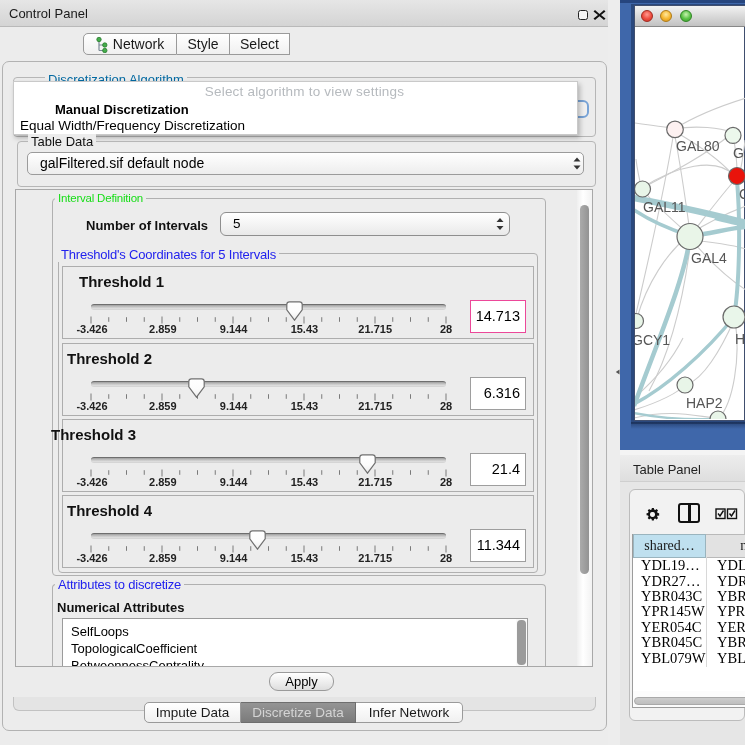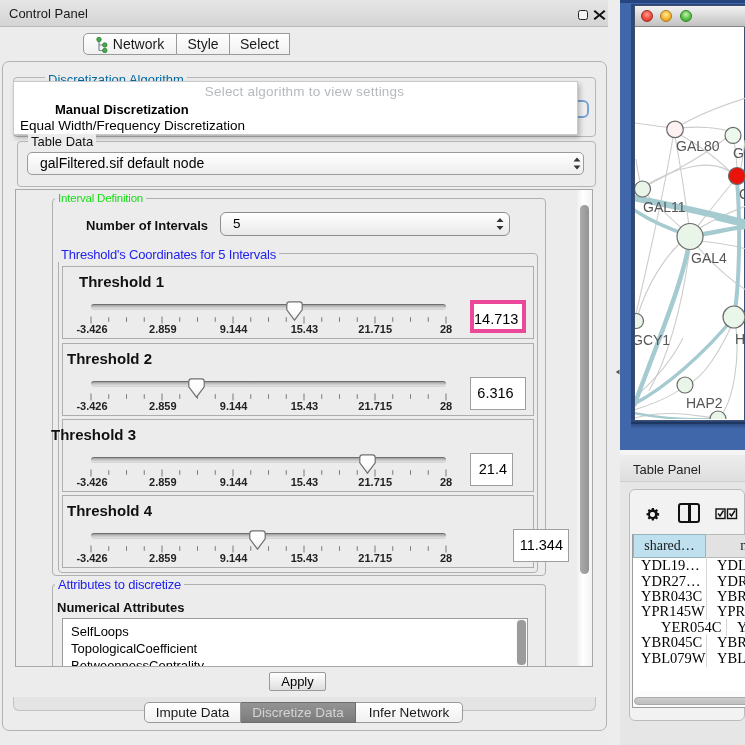--- a/index.html
+++ b/index.html
@@ -107,21 +107,21 @@
     <svg class="abs" style="left:286.09px;top:301.0px;" width="17" height="20" viewBox="0 0 17 20">
       <path d="M3.5 0.8 H13.5 Q16.2 0.8 16.2 3.5 V8.8 L8.5 19.2 L0.8 8.8 V3.5 Q0.8 0.8 3.5 0.8 Z" fill="url(#tg1)" stroke="#6f6f6f" stroke-width="1.2"></path>
       <defs>
         <linearGradient id="tg1" x1="0" y1="0" x2="0" y2="1">
           <stop offset="0" stop-color="#ffffff"></stop>
           <stop offset="0.55" stop-color="#fcfcfc"></stop>
           <stop offset="1" stop-color="#ececec"></stop>
         </linearGradient>
       </defs>
     </svg>
-    <div class="abs" style="left:470px;top:300px;width:56px;height:33px;background:#fff;border:4px solid #ec4899;font-size:14.5px;color:#000;text-align:right;line-height:31px;padding-right:5px;">14.713</div>
+    <div class="abs" style="left:470px;top:300px;width:56px;height:33px;background:#fff;border:1px solid #ec4899;font-size:14.5px;color:#000;text-align:right;line-height:31px;padding-right:5px;">14.713</div>
     <div class="abs" style="left:62px;top:343px;width:472px;height:73px;border:1px solid #adadad;background:#ececec;"></div>
     <div class="abs" style="left:67px;top:350px;font-size:15px;font-weight:bold;color:#111;">Threshold 2</div>
     <div class="abs" style="left:91px;top:381px;width:355px;height:6px;border-radius:3px;background:linear-gradient(#9f9f9f,#c9c9c9 55%,#e3e3e3);border-top:1px solid #6e6e6e;border-bottom:1px solid #d5d5d5;"></div>
     <svg class="abs" style="left:89px;top:393px" width="360" height="9" viewBox="0 0 360 9">
       <line x1="2" y1="0.5" x2="2" y2="7.5" stroke="#7a7a7a" stroke-width="1"></line>
       <line x1="19.75" y1="1.2" x2="19.75" y2="5.8" stroke="#7a7a7a" stroke-width="1"></line>
       <line x1="37.5" y1="1.2" x2="37.5" y2="5.8" stroke="#7a7a7a" stroke-width="1"></line>
       <line x1="55.25" y1="1.2" x2="55.25" y2="5.8" stroke="#7a7a7a" stroke-width="1"></line>
       <line x1="73" y1="0.5" x2="73" y2="7.5" stroke="#7a7a7a" stroke-width="1"></line>
       <line x1="90.75" y1="1.2" x2="90.75" y2="5.8" stroke="#7a7a7a" stroke-width="1"></line>
@@ -150,21 +150,21 @@
     <svg class="abs" style="left:188.29px;top:378.0px;" width="17" height="20" viewBox="0 0 17 20">
       <path d="M3.5 0.8 H13.5 Q16.2 0.8 16.2 3.5 V8.8 L8.5 19.2 L0.8 8.8 V3.5 Q0.8 0.8 3.5 0.8 Z" fill="url(#tg2)" stroke="#6f6f6f" stroke-width="1.2"></path>
       <defs>
         <linearGradient id="tg2" x1="0" y1="0" x2="0" y2="1">
           <stop offset="0" stop-color="#ffffff"></stop>
           <stop offset="0.55" stop-color="#fcfcfc"></stop>
           <stop offset="1" stop-color="#ececec"></stop>
         </linearGradient>
       </defs>
     </svg>
-    <div class="abs" style="left:470px;top:377px;width:56px;height:33px;background:#fff;border:1px solid #9e9e9e;font-size:14.5px;color:#000;text-align:center;line-height:31px;padding-right:5px;">6.316</div>
+    <div class="abs" style="left:470px;top:377px;width:56px;height:33px;background:#fff;border:1px solid #9e9e9e;font-size:14.5px;color:#000;text-align:right;line-height:31px;padding-right:5px;">6.316</div>
     <div class="abs" style="left:62px;top:419px;width:472px;height:73px;border:1px solid #adadad;background:#ececec;"></div>
     <div class="abs" style="left:51px;top:426px;font-size:15px;font-weight:bold;color:#111;">Threshold 3</div>
     <div class="abs" style="left:91px;top:457px;width:355px;height:6px;border-radius:3px;background:linear-gradient(#9f9f9f,#c9c9c9 55%,#e3e3e3);border-top:1px solid #6e6e6e;border-bottom:1px solid #d5d5d5;"></div>
     <svg class="abs" style="left:89px;top:469px" width="360" height="9" viewBox="0 0 360 9">
       <line x1="2" y1="0.5" x2="2" y2="7.5" stroke="#7a7a7a" stroke-width="1"></line>
       <line x1="19.75" y1="1.2" x2="19.75" y2="5.8" stroke="#7a7a7a" stroke-width="1"></line>
       <line x1="37.5" y1="1.2" x2="37.5" y2="5.8" stroke="#7a7a7a" stroke-width="1"></line>
       <line x1="55.25" y1="1.2" x2="55.25" y2="5.8" stroke="#7a7a7a" stroke-width="1"></line>
       <line x1="73" y1="0.5" x2="73" y2="7.5" stroke="#7a7a7a" stroke-width="1"></line>
       <line x1="90.75" y1="1.2" x2="90.75" y2="5.8" stroke="#7a7a7a" stroke-width="1"></line>
@@ -193,21 +193,21 @@
     <svg class="abs" style="left:358.69px;top:454.0px;" width="17" height="20" viewBox="0 0 17 20">
       <path d="M3.5 0.8 H13.5 Q16.2 0.8 16.2 3.5 V8.8 L8.5 19.2 L0.8 8.8 V3.5 Q0.8 0.8 3.5 0.8 Z" fill="url(#tg3)" stroke="#6f6f6f" stroke-width="1.2"></path>
       <defs>
         <linearGradient id="tg3" x1="0" y1="0" x2="0" y2="1">
           <stop offset="0" stop-color="#ffffff"></stop>
           <stop offset="0.55" stop-color="#fcfcfc"></stop>
           <stop offset="1" stop-color="#ececec"></stop>
         </linearGradient>
       </defs>
     </svg>
-    <div class="abs" style="left:470px;top:453px;width:43px;height:33px;background:#fff;border:1px solid #9e9e9e;font-size:14.5px;color:#000;text-align:right;line-height:31px;padding-right:5px;">21.4</div>
+    <div class="abs" style="left:470px;top:453px;width:56px;height:33px;background:#fff;border:1px solid #9e9e9e;font-size:14.5px;color:#000;text-align:right;line-height:31px;padding-right:5px;">21.4</div>
     <div class="abs" style="left:62px;top:495px;width:472px;height:73px;border:1px solid #adadad;background:#ececec;"></div>
     <div class="abs" style="left:67px;top:502px;font-size:15px;font-weight:bold;color:#111;">Threshold 4</div>
     <div class="abs" style="left:91px;top:533px;width:355px;height:6px;border-radius:3px;background:linear-gradient(#9f9f9f,#c9c9c9 55%,#e3e3e3);border-top:1px solid #6e6e6e;border-bottom:1px solid #d5d5d5;"></div>
     <svg class="abs" style="left:89px;top:545px" width="360" height="9" viewBox="0 0 360 9">
       <line x1="2" y1="0.5" x2="2" y2="7.5" stroke="#7a7a7a" stroke-width="1"></line>
       <line x1="19.75" y1="1.2" x2="19.75" y2="5.8" stroke="#7a7a7a" stroke-width="1"></line>
       <line x1="37.5" y1="1.2" x2="37.5" y2="5.8" stroke="#7a7a7a" stroke-width="1"></line>
       <line x1="55.25" y1="1.2" x2="55.25" y2="5.8" stroke="#7a7a7a" stroke-width="1"></line>
       <line x1="73" y1="0.5" x2="73" y2="7.5" stroke="#7a7a7a" stroke-width="1"></line>
       <line x1="90.75" y1="1.2" x2="90.75" y2="5.8" stroke="#7a7a7a" stroke-width="1"></line>
@@ -236,33 +236,33 @@
     <svg class="abs" style="left:248.64px;top:530.0px;" width="17" height="20" viewBox="0 0 17 20">
       <path d="M3.5 0.8 H13.5 Q16.2 0.8 16.2 3.5 V8.8 L8.5 19.2 L0.8 8.8 V3.5 Q0.8 0.8 3.5 0.8 Z" fill="url(#tg4)" stroke="#6f6f6f" stroke-width="1.2"></path>
       <defs>
         <linearGradient id="tg4" x1="0" y1="0" x2="0" y2="1">
           <stop offset="0" stop-color="#ffffff"></stop>
           <stop offset="0.55" stop-color="#fcfcfc"></stop>
           <stop offset="1" stop-color="#ececec"></stop>
         </linearGradient>
       </defs>
     </svg>
-    <div class="abs" style="left:470px;top:529px;width:56px;height:33px;background:#fff;border:1px solid #9e9e9e;font-size:14.5px;color:#000;text-align:right;line-height:31px;padding-right:5px;margin-left:43px;">11.344</div>
+    <div class="abs" style="left:470px;top:529px;width:56px;height:33px;background:#fff;border:1px solid #9e9e9e;font-size:14.5px;color:#000;text-align:right;line-height:31px;padding-right:5px;">11.344</div>
   </div>
 
 <div class="abs" style="left:52px;top:584px;width:494px;height:82px;border:1px solid #b0b0b0;border-bottom:none;border-radius:4px 4px 0 0;"></div>
 <div class="abs" style="left:55px;top:577px;background:#ececec;padding:0 3px;font-size:13px;letter-spacing:-0.2px;color:#2222ee;">Attributes to discretize</div>
 <div class="abs" style="left:57px;top:600px;font-size:13px;font-weight:bold;color:#111;">Numerical Attributes</div>
 <div class="abs" style="left:62px;top:618px;width:466px;height:48px;background:#ffffff;border:1px solid #9b9b9b;border-bottom:none;overflow:hidden;">
   <div style="margin:4px 0 0 8px;font-size:13px;color:#000;line-height:17px;">SelfLoops<br>TopologicalCoefficient<br>BetweennessCentrality</div>
 </div>
 <div class="abs" style="left:516px;top:619px;width:11px;height:47px;background:#fafafa;"></div>
 <div class="abs" style="left:517px;top:620px;width:9px;height:45px;background:#9b9b9b;border-radius:4px;"></div>
 
-<div class="abs" style="left:269px;top:672px;width:57px;height:19px;background:linear-gradient(#ffffff,#e8e8e8 70%,#dddddd);border:1px solid #9a9a9a;border-radius:2px;text-align:center;font-size:13px;color:#000;line-height:17px;">Apply</div>
+<div class="abs" style="left:269px;top:672px;width:65px;height:19px;background:linear-gradient(#ffffff,#e8e8e8 70%,#dddddd);border:1px solid #9a9a9a;border-radius:9px;text-align:center;font-size:13px;color:#000;line-height:17px;">Apply</div>
 
 <div class="abs" style="left:13px;top:697px;width:583px;height:14px;background:#e4e4e4;border:1px solid #c2c2c2;border-top:none;border-radius:0 0 6px 6px;"></div>
 
 <div class="abs" style="left:144px;top:702px;height:21px;display:flex;font-size:13.5px;color:#1a1a1a;">
   <div style="display:flex;align-items:center;justify-content:center;width:97px;background:linear-gradient(#ffffff,#f0f0f0);border:1px solid #9a9a9a;border-radius:5px 0 0 5px;">Impute Data</div>
   <div style="display:flex;align-items:center;justify-content:center;width:115px;background:linear-gradient(#949494,#7b7b7b);border:1px solid #6e6e6e;border-left:none;color:#d4d4d4;">Discretize Data</div>
   <div style="display:flex;align-items:center;justify-content:center;width:107px;background:linear-gradient(#ffffff,#f0f0f0);border:1px solid #9a9a9a;border-left:none;border-radius:0 5px 5px 0;">Infer Network</div>
 </div>
 
 <div class="abs" style="left:608px;top:0;width:12px;height:745px;background:#ededed;"></div>
@@ -369,21 +369,21 @@
         <div style="flex:none;width:60px;padding-left:10px;border-left:1px solid #d8d8d8;">YDR27…</div>
       </div>
       <div style="display:flex;height:15.4px;align-items:center;">
         <div style="flex:none;width:73px;padding-left:8px;">YBR043C</div>
         <div style="flex:none;width:60px;padding-left:10px;border-left:1px solid #d8d8d8;">YBR043C</div>
       </div>
       <div style="display:flex;height:15.4px;align-items:center;">
         <div style="flex:none;width:73px;padding-left:8px;">YPR145W</div>
         <div style="flex:none;width:60px;padding-left:10px;border-left:1px solid #d8d8d8;">YPR145W</div>
       </div>
-      <div style="display:flex;height:15.4px;align-items:center;margin-left:20px;">
+      <div style="display:flex;height:15.4px;align-items:center;">
         <div style="flex:none;width:73px;padding-left:8px;">YER054C</div>
         <div style="flex:none;width:60px;padding-left:10px;border-left:1px solid #d8d8d8;">YER054C</div>
       </div>
       <div style="display:flex;height:15.4px;align-items:center;">
         <div style="flex:none;width:73px;padding-left:8px;">YBR045C</div>
         <div style="flex:none;width:60px;padding-left:10px;border-left:1px solid #d8d8d8;">YBR045C</div>
       </div>
       <div style="display:flex;height:15.4px;align-items:center;">
         <div style="flex:none;width:73px;padding-left:8px;">YBL079W</div>
         <div style="flex:none;width:60px;padding-left:10px;border-left:1px solid #d8d8d8;">YBL079W</div>

